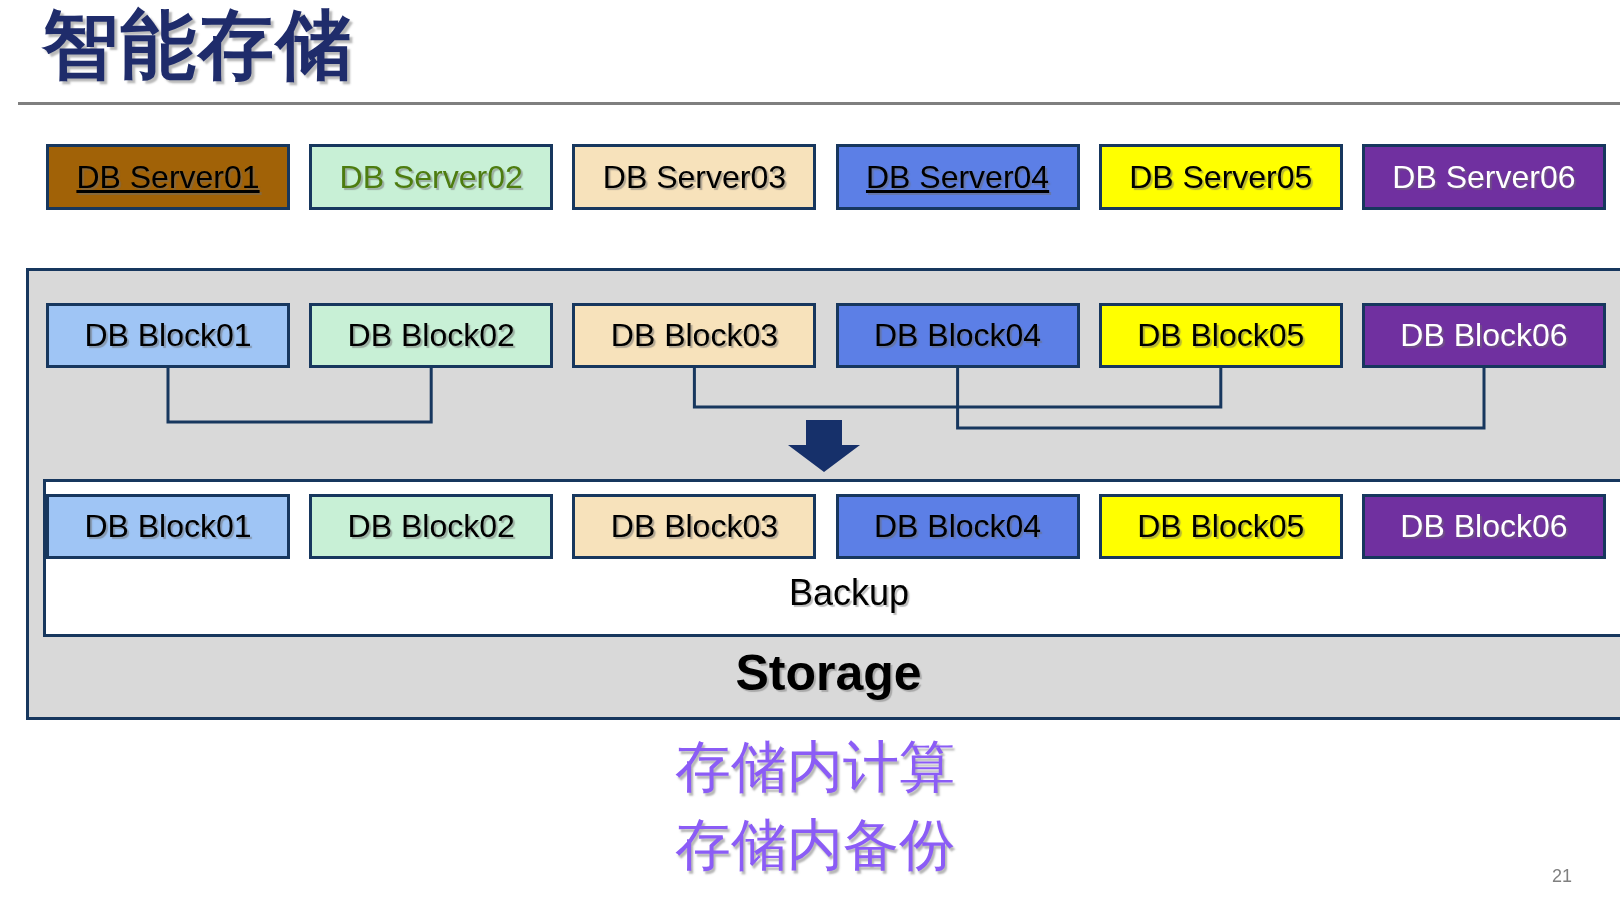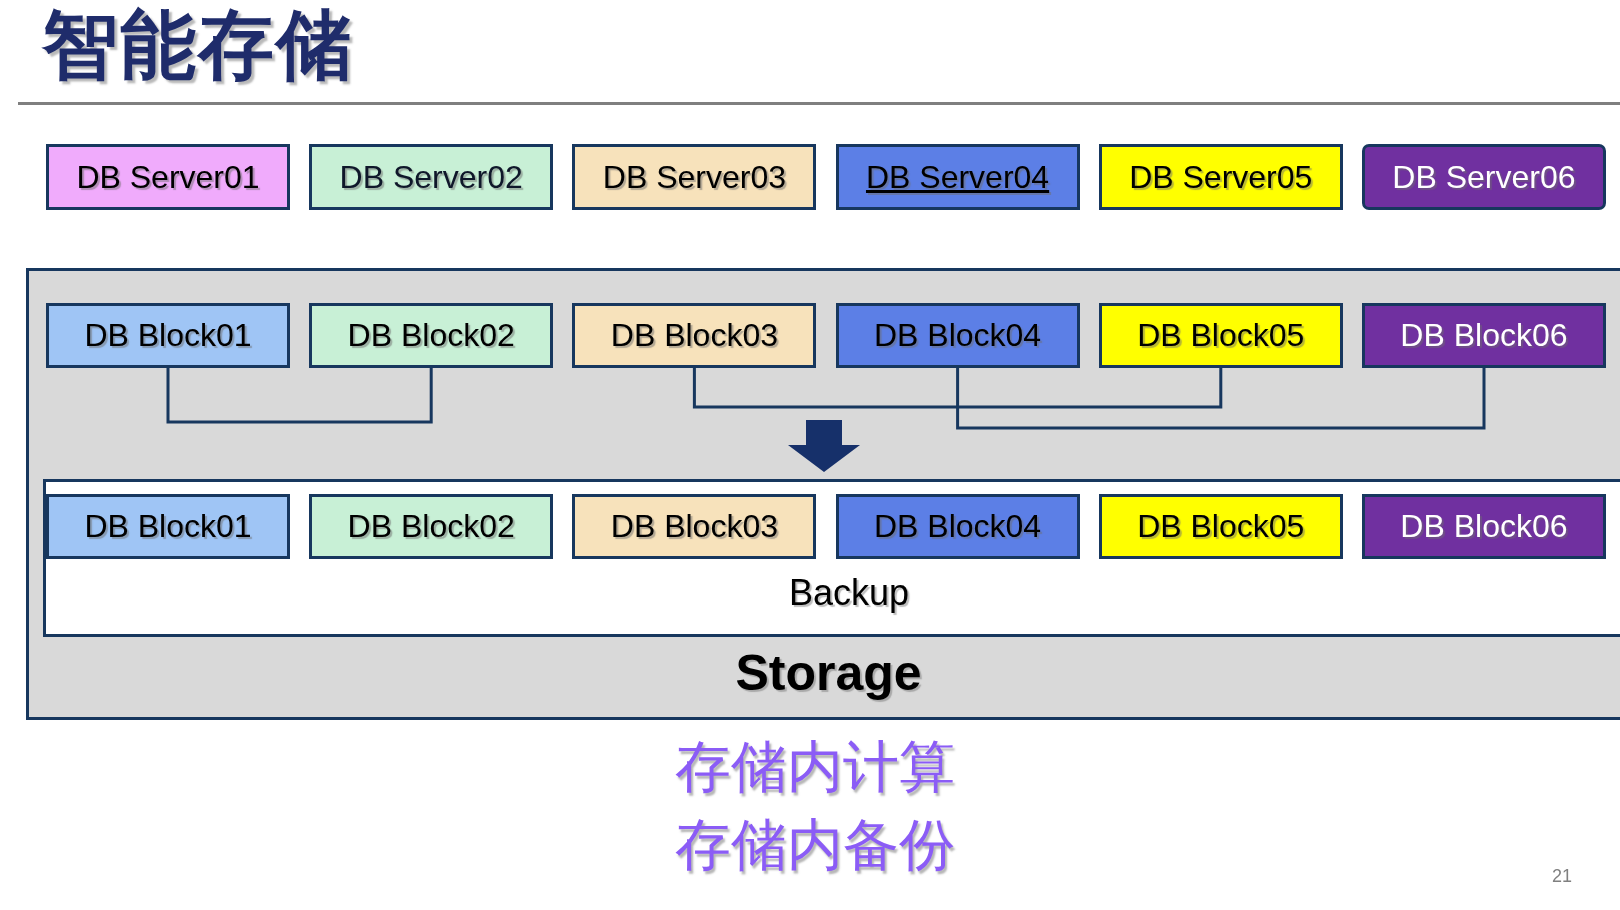--- a/index.html
+++ b/index.html
@@ -56,26 +56,26 @@
 </style>
 </head>
 <body>
 
 <div id="slide" style="--border: #17375E; --title-color: #1F2C6B; --gray-fill: #D9D9D9; --arrow: #16306A; --rule: #7F7F7F; --pagenum: #808080;">
 
   <div id="title">智能存储</div>
   <div id="rule"></div>
 
   <div id="server-row" class="row">
-      <div class="cbox" style="background: #f0abfc; color: rgb(0, 0, 0);">DB Server01</div>
-      <div class="cbox" style="background: rgb(200, 240, 214); color: #0f172a;">DB Server02</div>
+      <div class="cbox" style="background: #a16207; color: rgb(0, 0, 0); text-decoration: underline;">DB Server01</div>
+      <div class="cbox" style="background: rgb(200, 240, 214); color: #4d7c0f;">DB Server02</div>
       <div class="cbox" style="background: rgb(247, 226, 187); color: #000000;">DB Server03</div>
       <div class="cbox" style="background: rgb(92, 127, 230); color: rgb(0, 0, 0); text-decoration: underline;">DB Server04</div>
       <div class="cbox" style="background: rgb(255, 255, 0); color: rgb(0, 0, 0);">DB Server05</div>
-      <div class="cbox" style="background: rgb(112, 48, 160); color: rgb(255, 255, 255); border-radius: 7px;">DB Server06</div>
+      <div class="cbox" style="background: rgb(112, 48, 160); color: rgb(255, 255, 255);">DB Server06</div>
     </div>
 
   <div id="storage-outer"></div>
 
   <div id="blocks-top" class="row">
       <div class="cbox" style="background: rgb(159, 197, 245); color: rgb(0, 0, 0);">DB Block01</div>
       <div class="cbox" style="background: rgb(200, 240, 214); color: rgb(0, 0, 0);">DB Block02</div>
       <div class="cbox" style="background: rgb(247, 226, 187); color: rgb(0, 0, 0);">DB Block03</div>
       <div class="cbox" style="background: rgb(92, 127, 230); color: rgb(0, 0, 0);">DB Block04</div>
       <div class="cbox" style="background: rgb(255, 255, 0); color: rgb(0, 0, 0);">DB Block05</div>

